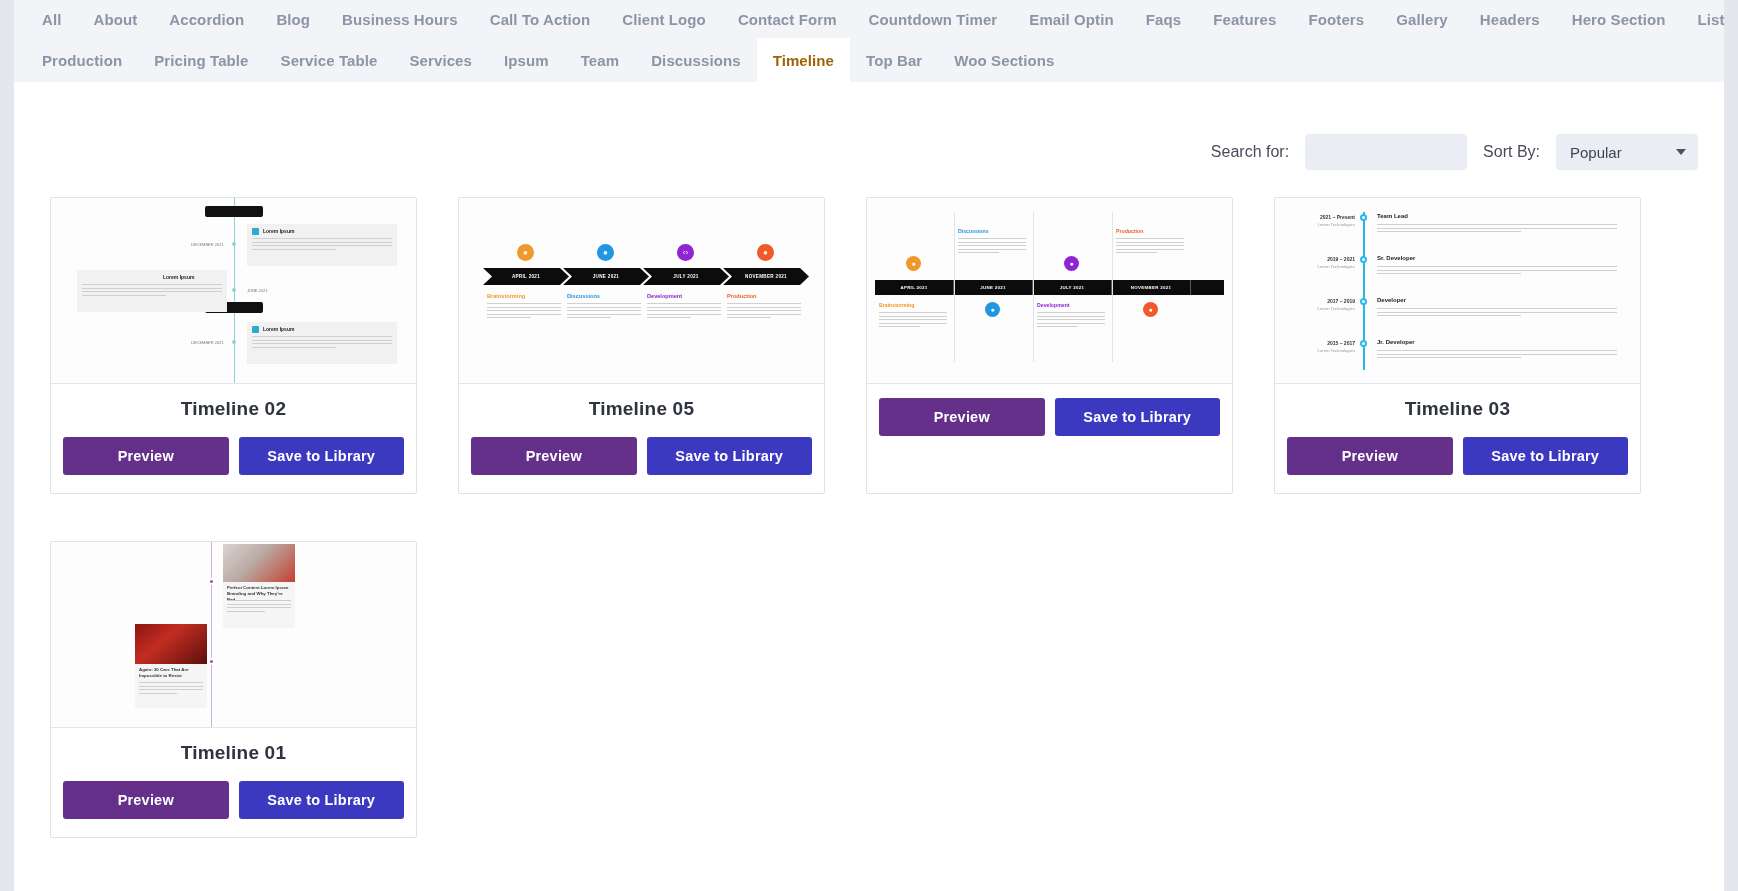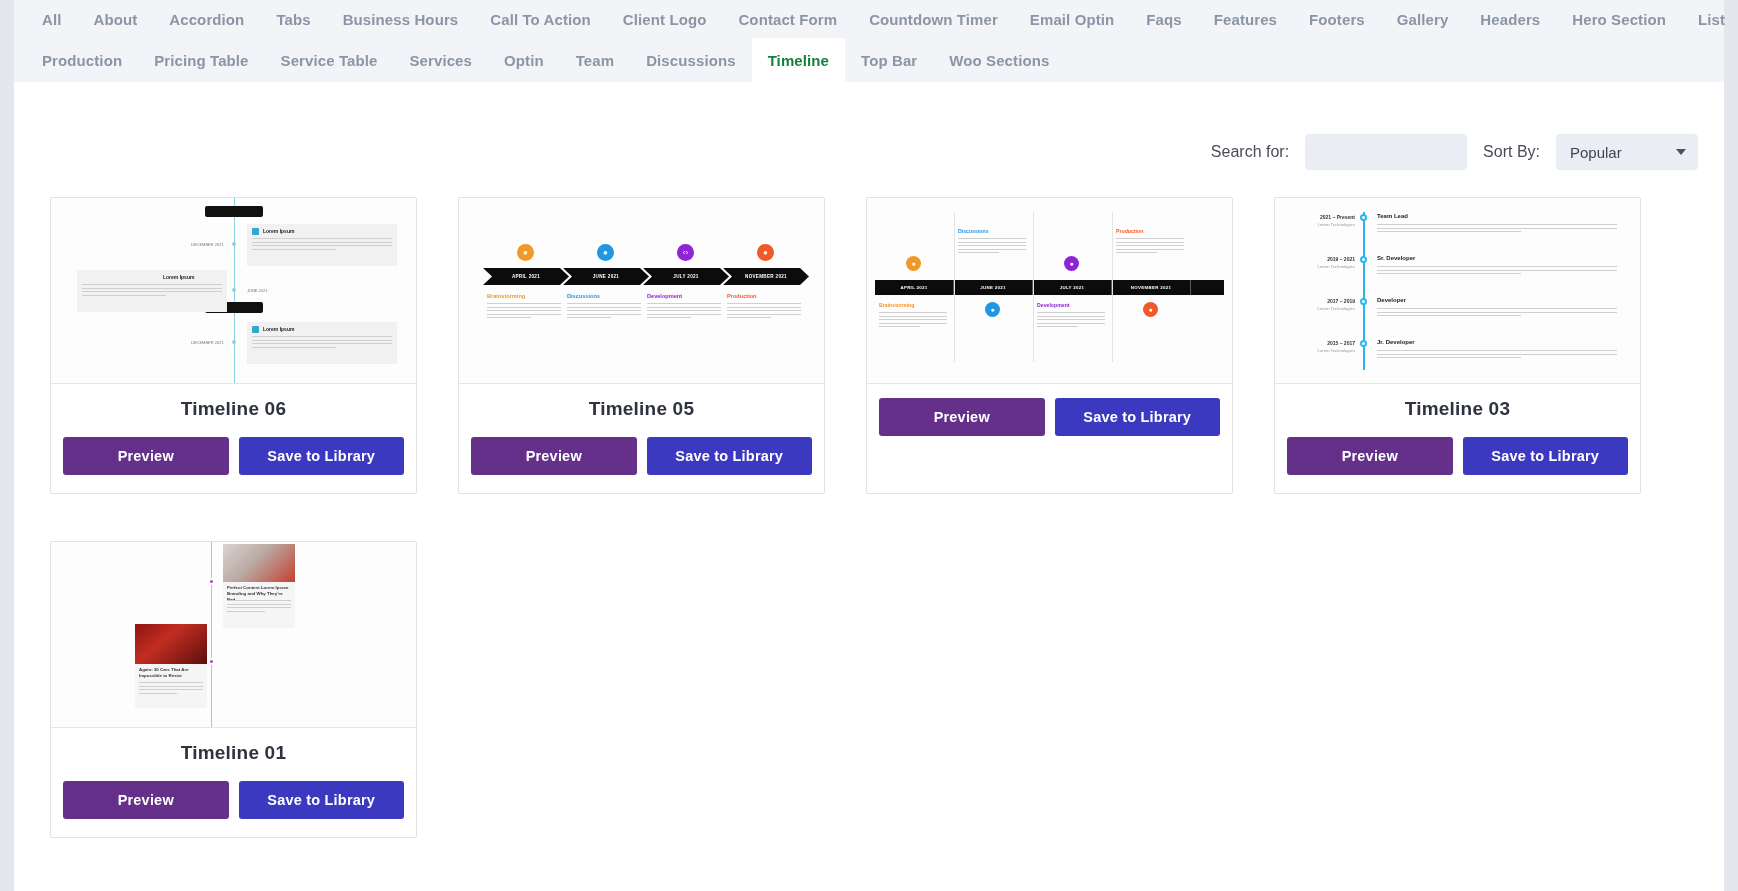--- a/index.html
+++ b/index.html
@@ -19,21 +19,21 @@
   }
   .navrow { display: flex; align-items: stretch; flex-wrap: nowrap; padding-left: 12px; }
   .navrow.row1 { height: 38px; }
   .navrow.row2 { height: 44px; }
   .navitem {
     display: flex; align-items: center; justify-content: center;
     padding: 0 16px; height: 100%;
     font-size: 15px; font-weight: 700; color: #8b95a5;
     letter-spacing: .1px; white-space: nowrap; cursor: pointer;
   }
-  .navitem.active { background: #ffffff; color: #15803d; }
+  .navitem.active { background: #ffffff; color: #a16207; }
 
   
   .panel {
     position: absolute; left: 14px; top: 82px;
     width: 1710px; height: 809px;
     background: #ffffff;
   }
 
   
   .toolbar {
@@ -150,41 +150,41 @@
 </head>
 <body>
 
 <div id="page">
 
   <div class="navwrap">
     <div class="navrow row1" id="nav-row1">
         <div class="navitem">All</div>
         <div class="navitem">About</div>
         <div class="navitem">Accordion</div>
-        <div class="navitem">Tabs</div>
+        <div class="navitem">Blog</div>
         <div class="navitem">Business Hours</div>
         <div class="navitem">Call To Action</div>
         <div class="navitem">Client Logo</div>
         <div class="navitem">Contact Form</div>
         <div class="navitem">Countdown Timer</div>
         <div class="navitem">Email Optin</div>
         <div class="navitem">Faqs</div>
         <div class="navitem">Features</div>
         <div class="navitem">Footers</div>
         <div class="navitem">Gallery</div>
         <div class="navitem">Headers</div>
         <div class="navitem">Hero Section</div>
         <div class="navitem">List</div>
       </div>
     <div class="navrow row2" id="nav-row2">
         <div class="navitem">Production</div>
         <div class="navitem">Pricing Table</div>
         <div class="navitem">Service Table</div>
         <div class="navitem">Services</div>
-        <div class="navitem">Optin</div>
+        <div class="navitem">Ipsum</div>
         <div class="navitem">Team</div>
         <div class="navitem">Discussions</div>
         <div class="navitem active">Timeline</div>
         <div class="navitem">Top Bar</div>
         <div class="navitem">Woo Sections</div>
       </div>
   </div>
 
   <div class="panel">
 
@@ -233,21 +233,21 @@
                 <i style="width: 100%;"></i>
                 <i style="width: 100%;"></i>
                 <i style="width: 100%;"></i>
                 <i style="width: 60%;"></i>
               </div>
               <div class="t4-date" style="left: 140px; top: 142px;">DECEMBER 2021</div>
               <div class="t4-dot" style="top: 144px;"></div>
             </div>
           </div>
           <div class="card-body">
-            <div class="card-title">Timeline 06</div>
+            <div class="card-title">Timeline 02</div>
             <div class="btnrow">
               <button class="btn btn-preview">Preview</button>
               <button class="btn btn-save">Save to Library</button>
             </div>
           </div>
         </div>
         <div class="card">
           <div class="thumb">
             <div class="tl">
               <div class="t5-ic" style="left: 58px; top: 46px; background: rgb(240, 152, 42);">●</div>

